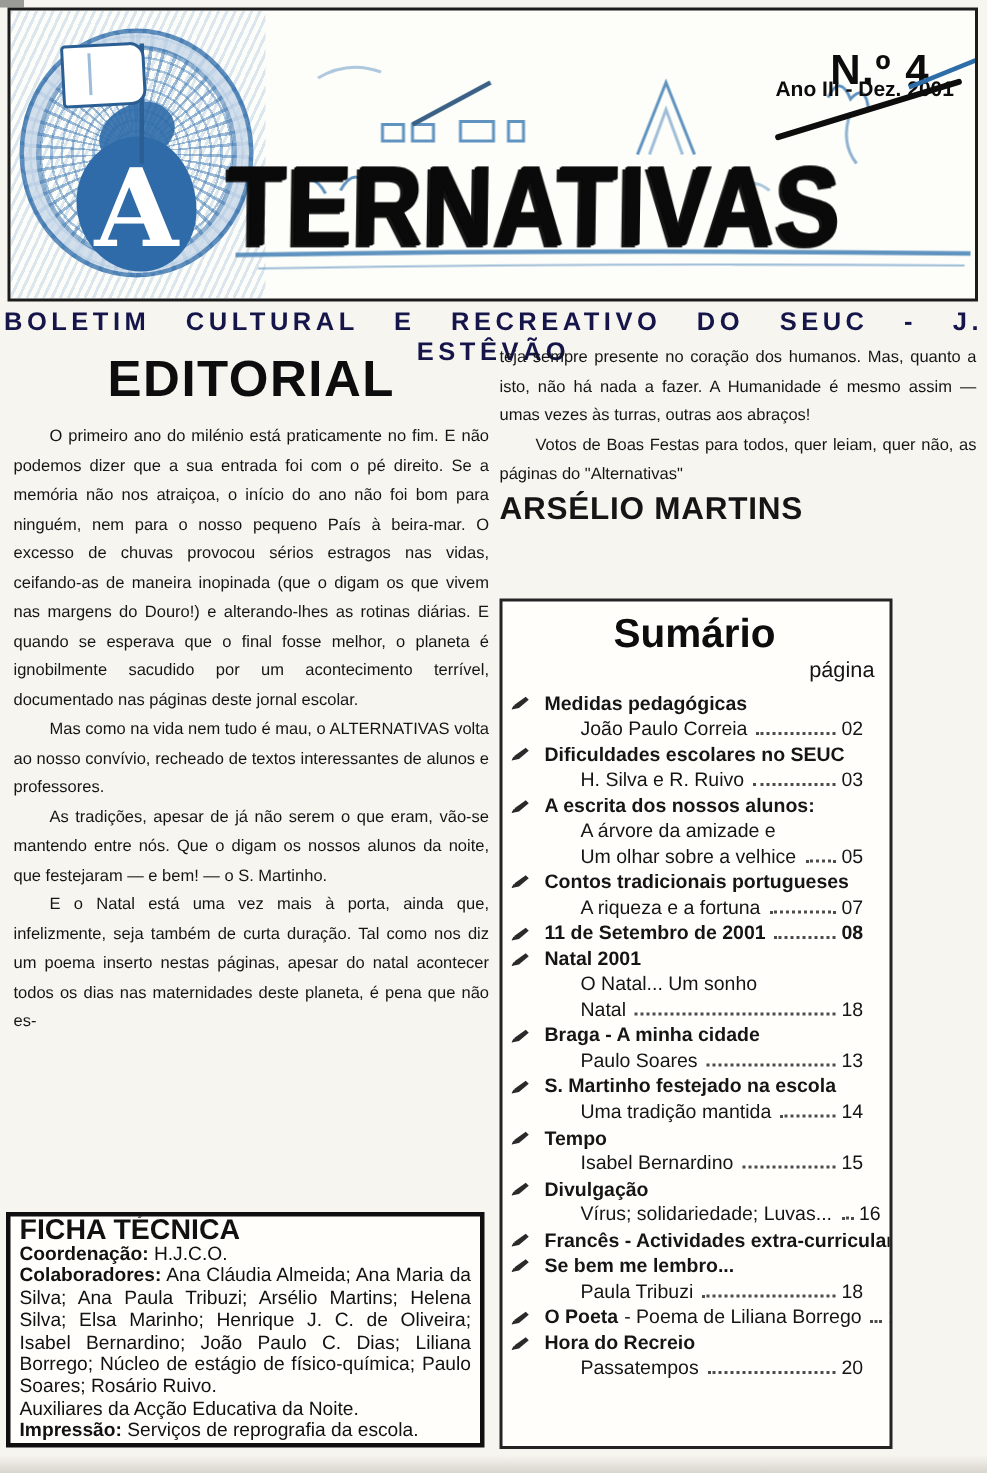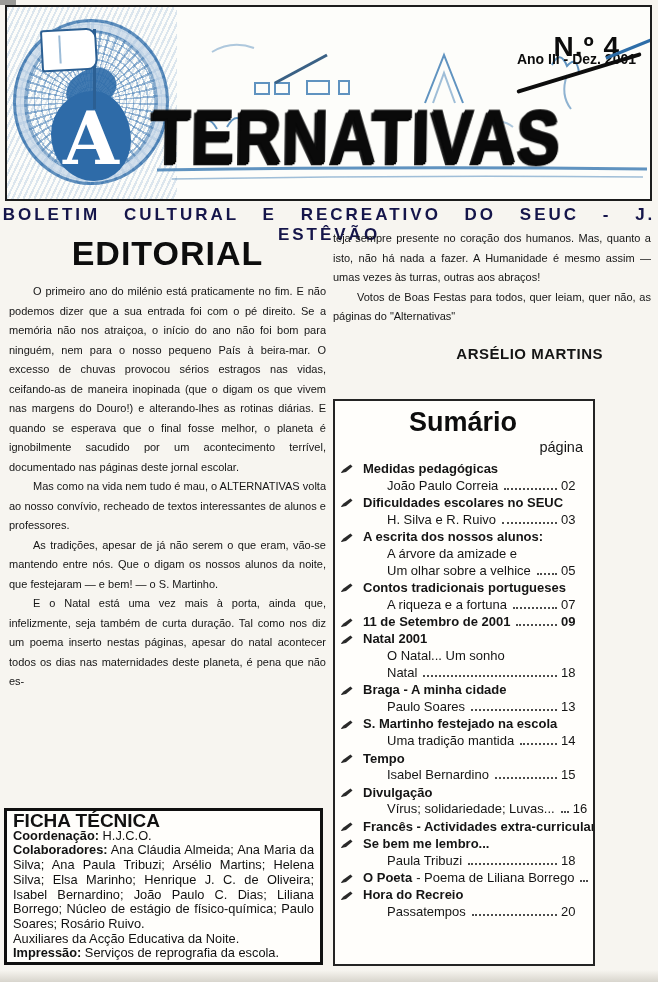--- a/index.html
+++ b/index.html
@@ -93,22 +93,22 @@
     font-size:34px; font-weight:bold; letter-spacing:1px; color:#0d0d0d;
   }
   .para {
     margin:0; font-size:11px; line-height:19.5px; text-align:justify; color:#151515;
   }
   .para.indent { text-indent:24px; }
   .col-right {
     position:absolute; left:333px; top:229px; width:318px; height:165px; overflow:hidden;
   }
   .sig {
-    margin-top:18px; text-align:right; padding-right:48px;
-    font-weight:bold; font-size:15px; letter-spacing:.5px; color:#151515;
+    margin-top:1px; text-align:left; padding-right:48px;
+    font-weight:bold; font-size:21px; letter-spacing:.5px; color:#151515;
   }
 
   
   .ficha {
     position:absolute; left:4px; top:808px; width:319px; height:157px;
     border:3px solid #0f0f0f; background:#fffefb; box-sizing:border-box;
     padding:3px 6px; font-size:12.8px; line-height:14.7px; text-align:justify;
     overflow:hidden;
   }
   .ficha-h { font-weight:bold; font-size:19px; }
@@ -279,21 +279,21 @@
         <div class="entry">
           <div class="t-row">
             <span class="pen">
               <svg width="12" height="10" viewBox="0 0 12 10">
                 <path d="M0 9 L2.5 5.5 L9.5 0.5 L11.5 2.5 L5 8 Z" fill="#2a2a2a"></path>
                 <path d="M0 9 L3 7.8 L1.4 6.4 Z" fill="#2a2a2a"></path>
               </svg>
             </span>
             <span class="e-title">11 de Setembro de 2001</span>
             <span class="dots"></span>
-            <span class="pg">09</span>
+            <span class="pg">08</span>
           </div>
         </div>
         <div class="entry">
           <div class="t-row">
             <span class="pen">
               <svg width="12" height="10" viewBox="0 0 12 10">
                 <path d="M0 9 L2.5 5.5 L9.5 0.5 L11.5 2.5 L5 8 Z" fill="#2a2a2a"></path>
                 <path d="M0 9 L3 7.8 L1.4 6.4 Z" fill="#2a2a2a"></path>
               </svg>
             </span>

